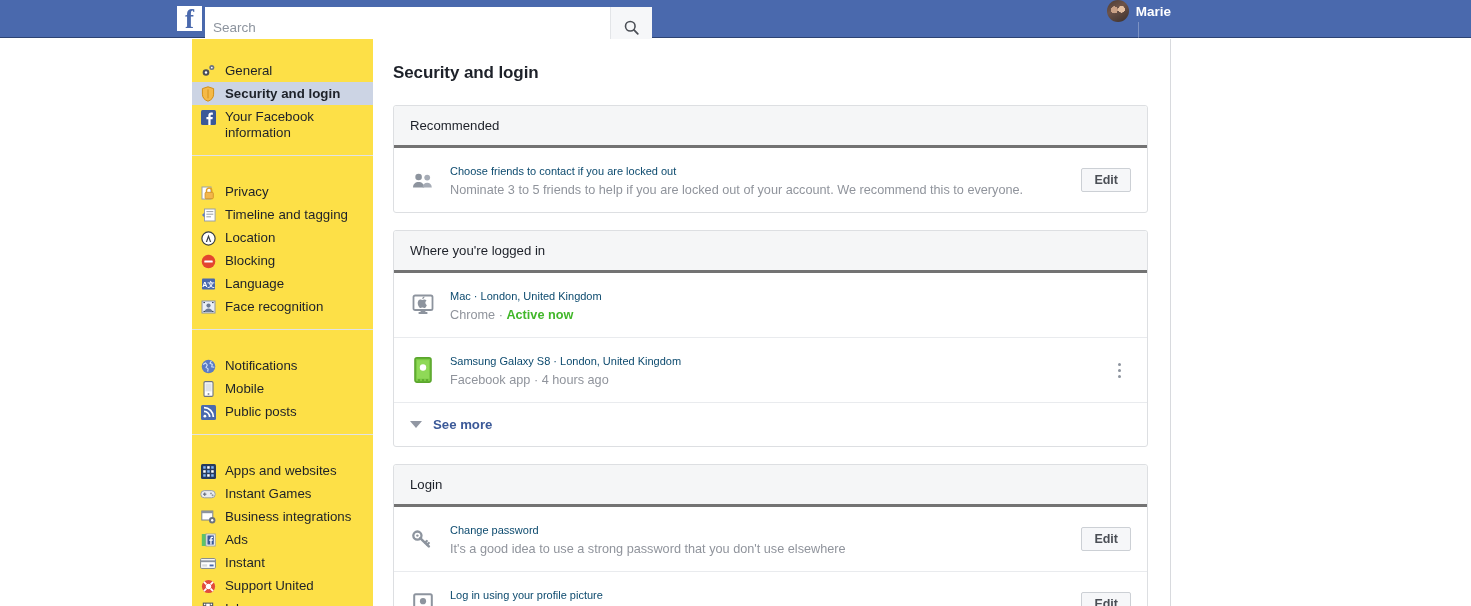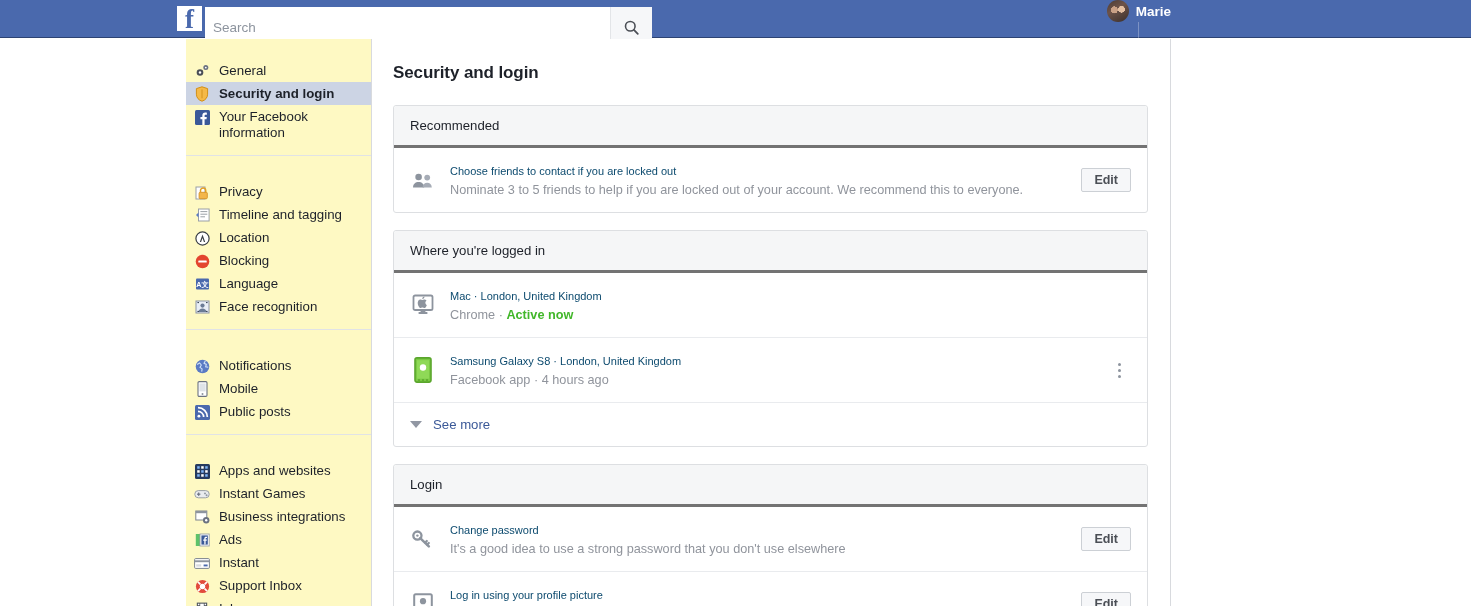--- a/index.html
+++ b/index.html
@@ -115,24 +115,24 @@
   .nav-caret {
     width: 0; height: 0;
     border-left: 7px solid transparent;
     border-right: 7px solid transparent;
     border-top: 7px solid #ffffff;
   }
 
   
   .sidebar {
     position: absolute;
-    left: 186px; top: 39px;
+    left: 192px; top: 39px;
     width: 186px;
     height: 567px;
-    background: #fef9c3;
+    background: #fde047;
     border-right: 1px solid #d8dade;
     padding-top: 20px;
   }
   .side-group { padding: 0 0 10px 0; }
   .side-group + .side-group {
     border-top: 1px solid #e1e3e6;
     padding-top: 24px;
     margin-top: 1px;
   }
   .side-item {
@@ -258,21 +258,21 @@
   }
   .caret-down {
     width: 0; height: 0;
     border-left: 6px solid transparent;
     border-right: 6px solid transparent;
     border-top: 7px solid #9197a3;
     flex: none;
   }
   .seemore-txt {
     font-size: 13.2px;
-    font-weight: normal;
+    font-weight: bold;
     color: #3b5998;
   }
 </style>
 </head>
 <body>
 
 <div class="topbar">
 
   <div class="fb-logo">
     <span>f</span>
@@ -534,21 +534,21 @@
             <circle cx="7.5" cy="7.5" r="6.6" fill="#e24b3c"></circle>
             <circle cx="7.5" cy="7.5" r="2.7" fill="#fff"></circle>
             <g stroke="#fff" stroke-width="1.7">
               <line x1="2.9" y1="2.9" x2="5.4" y2="5.4"></line>
               <line x1="12.1" y1="2.9" x2="9.6" y2="5.4"></line>
               <line x1="2.9" y1="12.1" x2="5.4" y2="9.6"></line>
               <line x1="12.1" y1="12.1" x2="9.6" y2="9.6"></line>
             </g>
           </svg>
         </span>
-        <span class="lbl">Support Inbox</span>
+        <span class="lbl">Support United</span>
       </div>
       <div class="side-item">
         <span class="side-ico">
           <svg width="12" height="15" viewBox="0 0 12 15">
             <rect x="0.8" y="0.6" width="10.4" height="13.8" fill="#50565e"></rect>
             <g fill="#fff">
               <rect x="1.9" y="1.7" width="1.5" height="1.5"></rect>
               <rect x="1.9" y="4.4" width="1.5" height="1.5"></rect>
               <rect x="1.9" y="7.1" width="1.5" height="1.5"></rect>
               <rect x="1.9" y="9.8" width="1.5" height="1.5"></rect>

